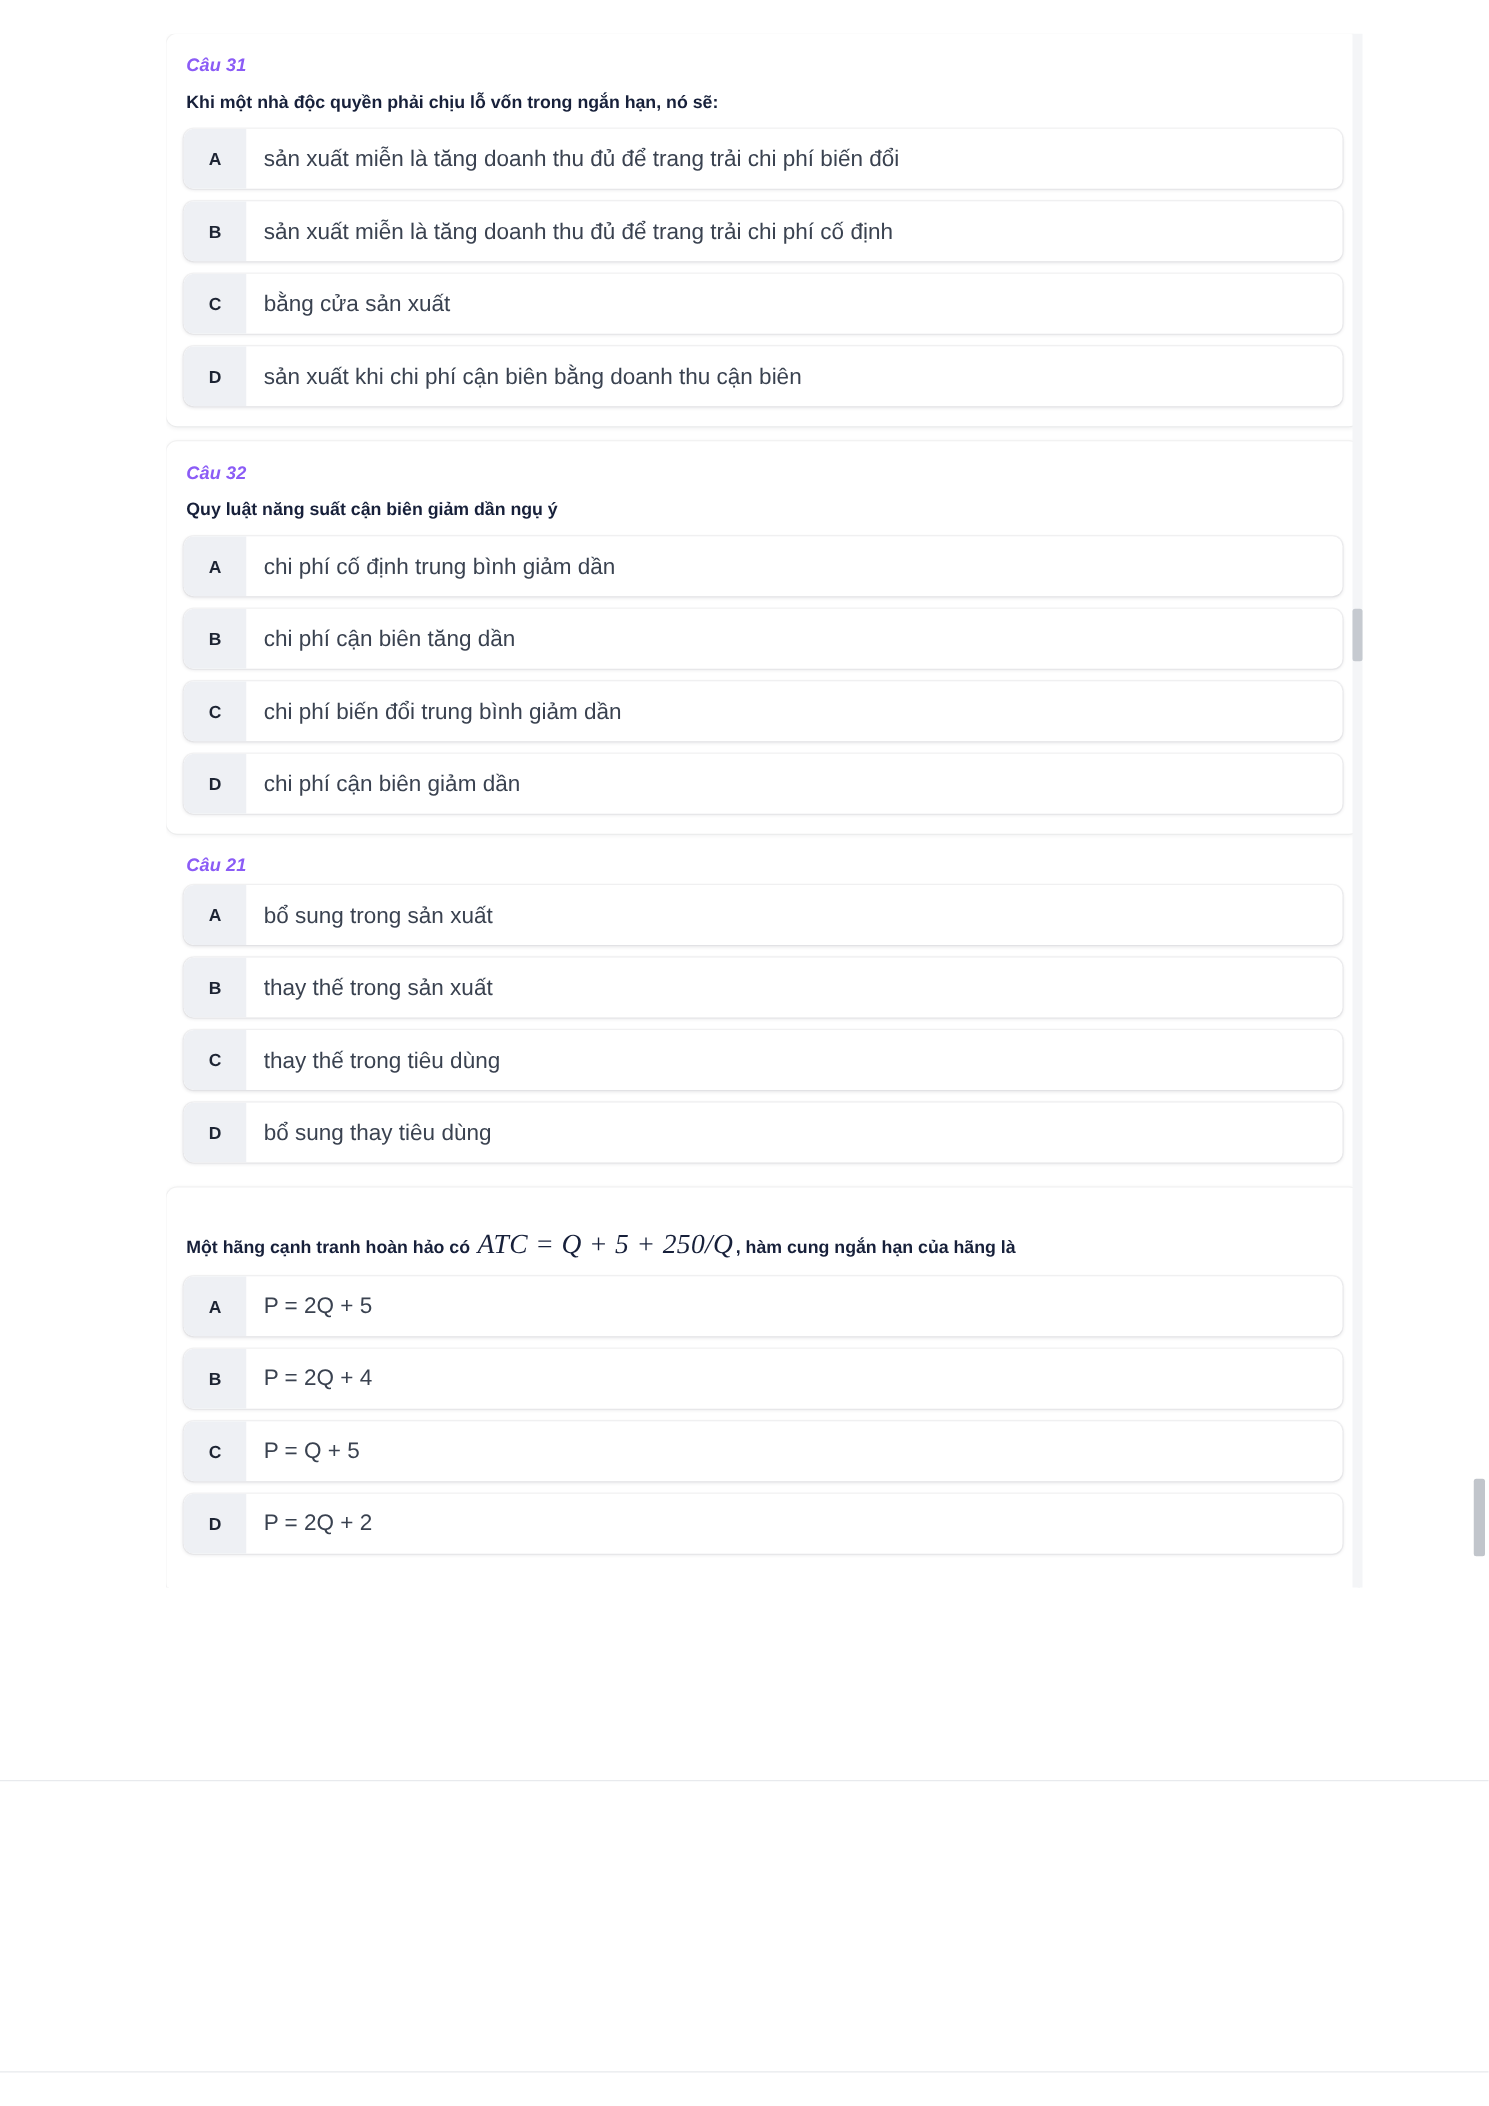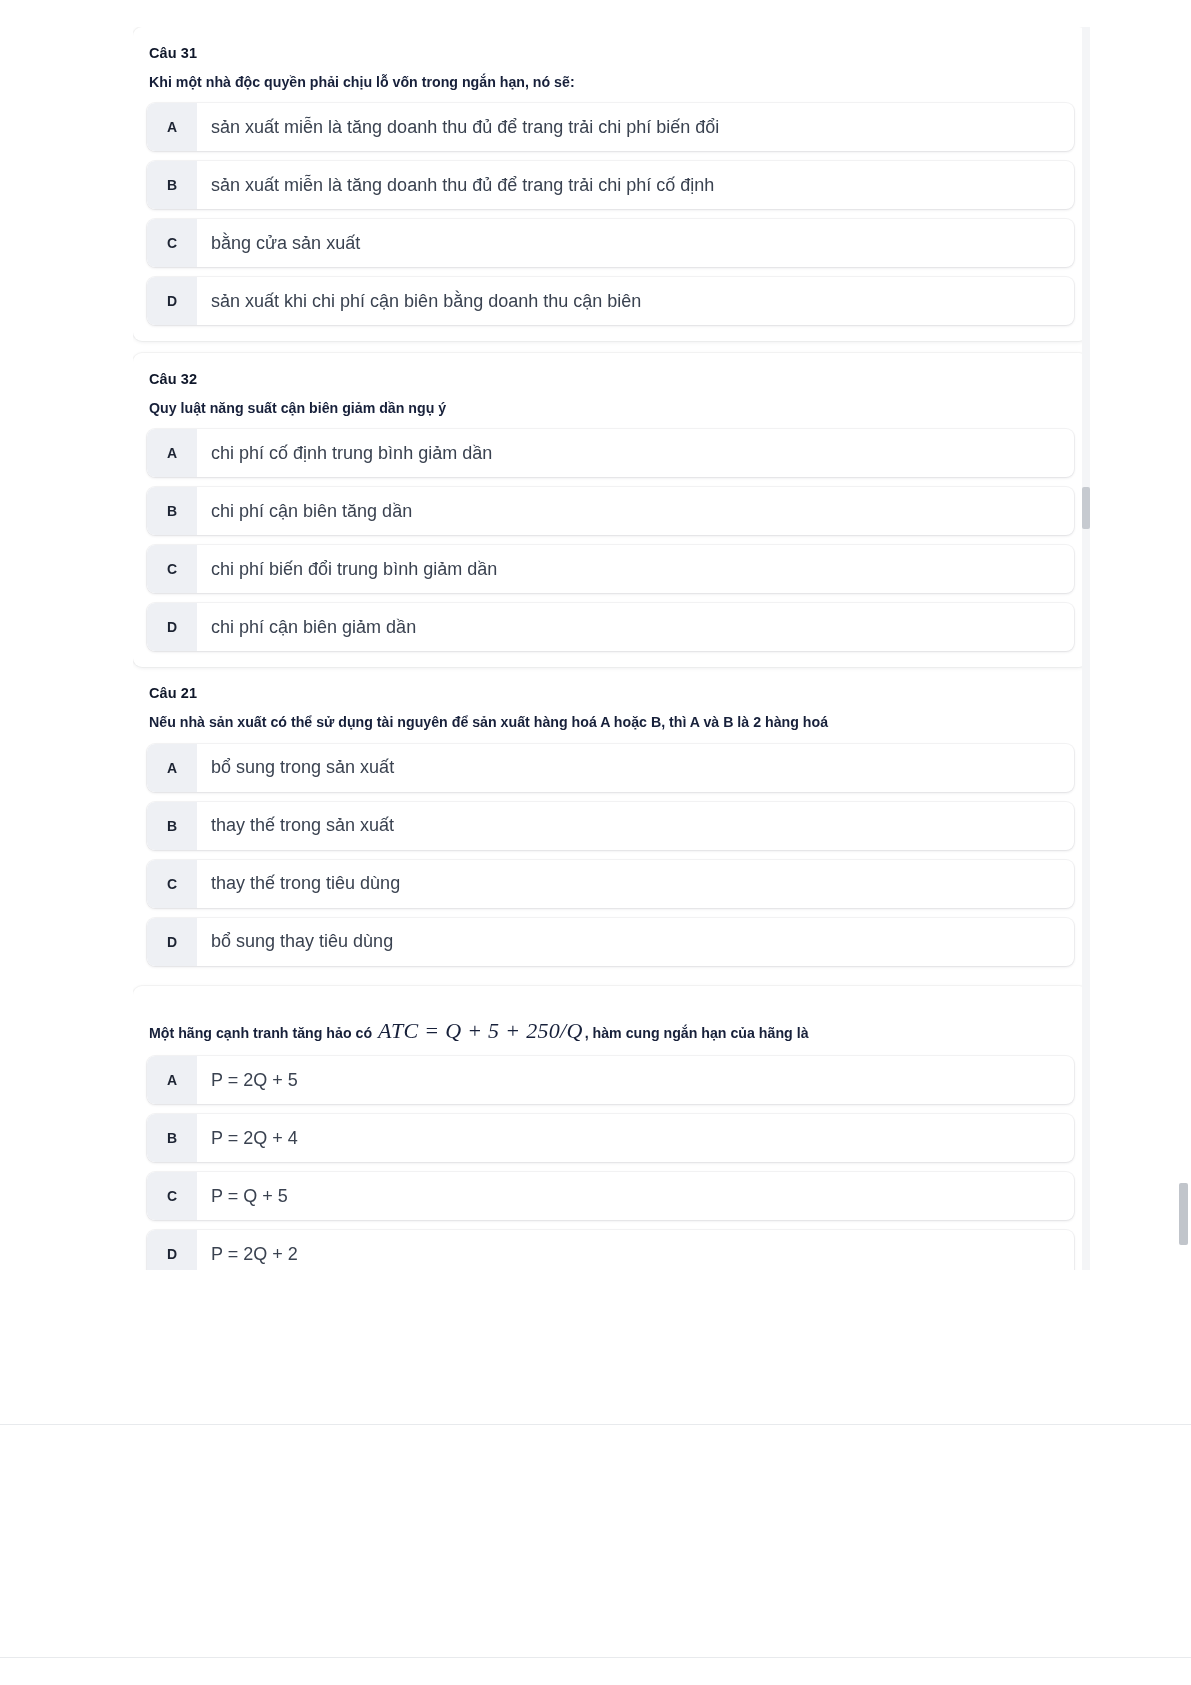--- a/index.html
+++ b/index.html
@@ -49,25 +49,26 @@
     margin-bottom: 12px;
     box-sizing: border-box;
   }
   .question-card.flat {
     box-shadow: none;
     margin-bottom: 4px;
     padding-top: 6px;
   }
 
   .question-number {
-    color: #0f172a;
+    color: #8b5cf6;
     font-size: 14.5px;
     font-weight: bold;
     letter-spacing: .1px;
     margin: 0 0 7px 2px;
+    font-style: italic;
   }
 
   .question-text {
     color: #17203a;
     font-size: 14.2px;
     font-weight: bold;
     line-height: 1.35;
     margin: 12px 0 11px 2px;
   }
   .question-text .mathy {
@@ -197,21 +198,20 @@
           </div>
           <div class="answer-row">
             <div class="answer-key">D</div>
             <div class="answer-text">chi phí cận biên giảm dần</div>
           </div>
         </div>
       </div>
 
       <div class="question-card flat">
         <div class="question-number">Câu 21</div>
-        <div class="question-text">Nếu nhà sản xuất có thể sử dụng tài nguyên để sản xuất hàng hoá A hoặc B, thì A và B là 2 hàng hoá</div>
         <div class="answer-list">
           <div class="answer-row">
             <div class="answer-key">A</div>
             <div class="answer-text">bổ sung trong sản xuất</div>
           </div>
           <div class="answer-row">
             <div class="answer-key">B</div>
             <div class="answer-text">thay thế trong sản xuất</div>
           </div>
           <div class="answer-row">
@@ -220,21 +220,21 @@
           </div>
           <div class="answer-row">
             <div class="answer-key">D</div>
             <div class="answer-text">bổ sung thay tiêu dùng</div>
           </div>
         </div>
       </div>
 
       <div class="question-card">
         <div class="question-text">
-          <span>Một hãng cạnh tranh tăng hảo có </span><span class="mathy">ATC = Q + 5 + 250/Q</span><span>, hàm cung ngắn hạn của hãng là</span>
+          <span>Một hãng cạnh tranh hoàn hảo có </span><span class="mathy">ATC = Q + 5 + 250/Q</span><span>, hàm cung ngắn hạn của hãng là</span>
         </div>
         <div class="answer-list">
           <div class="answer-row">
             <div class="answer-key">A</div>
             <div class="answer-text">P = 2Q + 5</div>
           </div>
           <div class="answer-row">
             <div class="answer-key">B</div>
             <div class="answer-text">P = 2Q + 4</div>
           </div>

